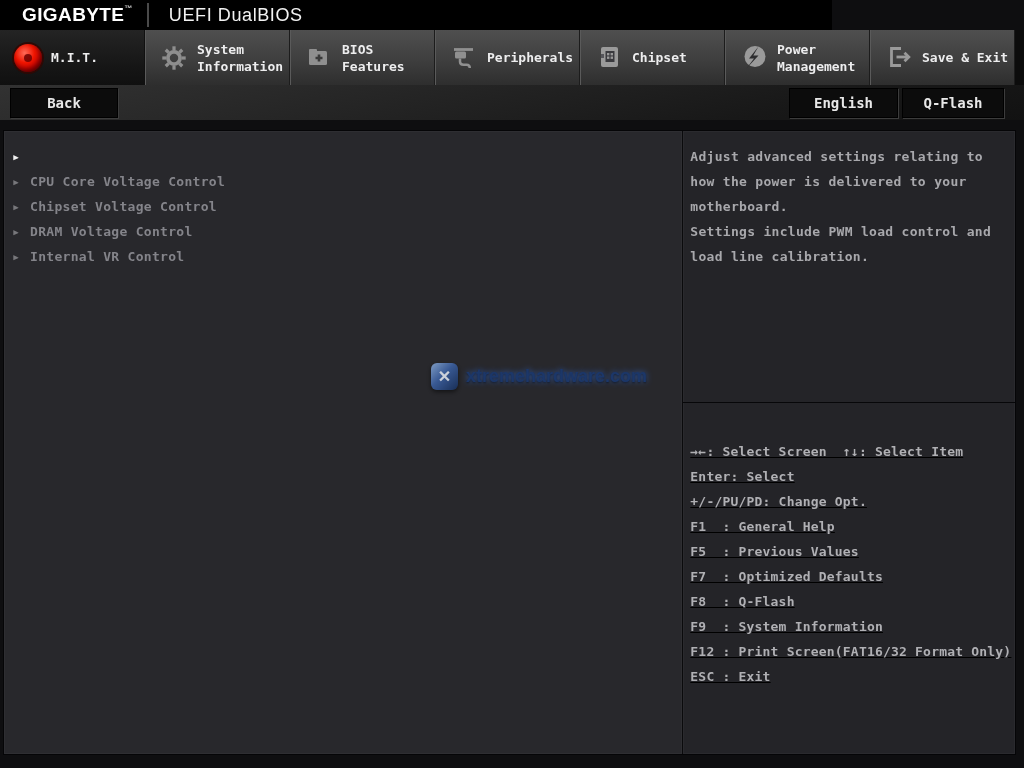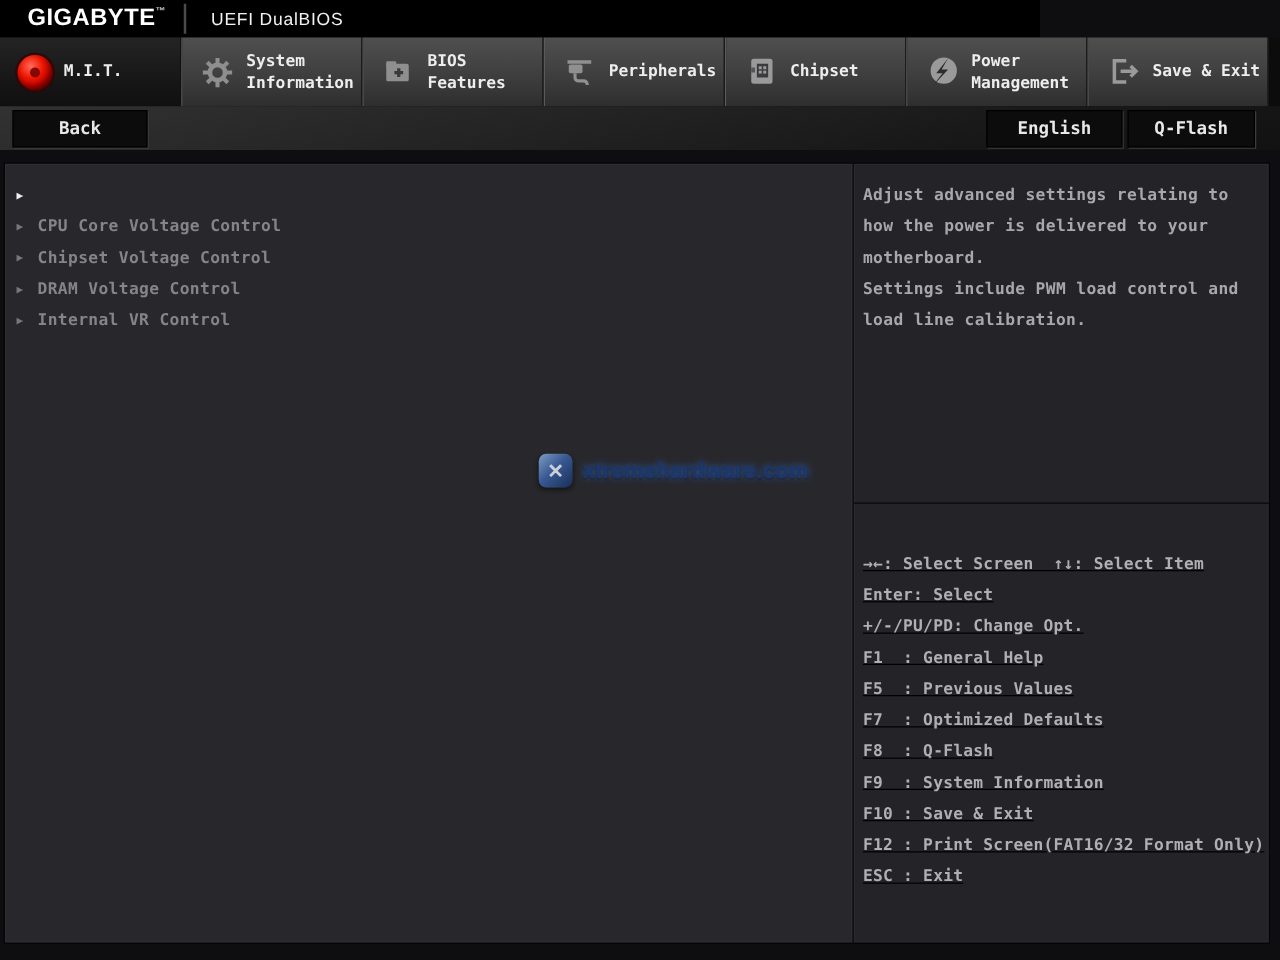--- a/index.html
+++ b/index.html
@@ -6,21 +6,21 @@
   html,body { width:1024px; height:768px; overflow:hidden; }
   body { position:relative; background:#0e0e10; font-family:"DejaVu Sans Mono", monospace; }
 
   
   .topbar { position:absolute; left:0; top:0; width:832px; height:30px; background:#000;
             display:flex; align-items:center; }
   .brand { margin-left:22px; font-family:"Liberation Sans", sans-serif; font-weight:bold;
            font-size:19px; color:#fff; letter-spacing:.4px; }
   .brand sup { font-size:8px; vertical-align:top; color:#cfcfcf; }
   .topbar-divider { width:2px; height:24px; background:#4a4a4a; margin:0 20px 0 14px; }
-  .uefi-title { font-family:"Liberation Sans", sans-serif; font-size:14px; color:#f2f2f2;
+  .uefi-title { font-family:"Liberation Sans", sans-serif; font-size:18px; color:#f2f2f2;
                 letter-spacing:.6px; }
 
   
   .tabrow { position:absolute; left:0; top:30px; width:1024px; height:55px; background:#0c0c0c;
             display:flex; }
   .tab { width:145px; height:55px; display:flex; align-items:center; padding-left:12px;
          background:linear-gradient(180deg,#4f4f4f 0%,#404040 50%,#2e2e2e 100%);
          border-right:1px solid #1c1c1c; border-left:1px solid #5a5a5a; cursor:default; }
   .tab.active { background:linear-gradient(180deg,#242424 0%,#151515 70%,#101010 100%);
                 border-left:none; border-right:1px solid #101010; }
@@ -237,21 +237,20 @@
     </div>
     <div class="keys-section">
       <div class="sc-line">→←: Select Screen  ↑↓: Select Item</div>
       <div class="sc-line">Enter: Select</div>
       <div class="sc-line">+/-/PU/PD: Change Opt.</div>
       <div class="sc-line">F1  : General Help</div>
       <div class="sc-line">F5  : Previous Values</div>
       <div class="sc-line">F7  : Optimized Defaults</div>
       <div class="sc-line">F8  : Q-Flash</div>
       <div class="sc-line">F9  : System Information</div>
-      <div class="sc-line">F10 : Save &amp; Exit</div>
       <div class="sc-line">F12 : Print Screen(FAT16/32 Format Only)</div>
       <div class="sc-line">ESC : Exit</div>
     </div>
   </div>
 </div>
 
 <div class="watermark">
   <span class="wm-box">
       <span class="wm-x"></span>
     </span>

